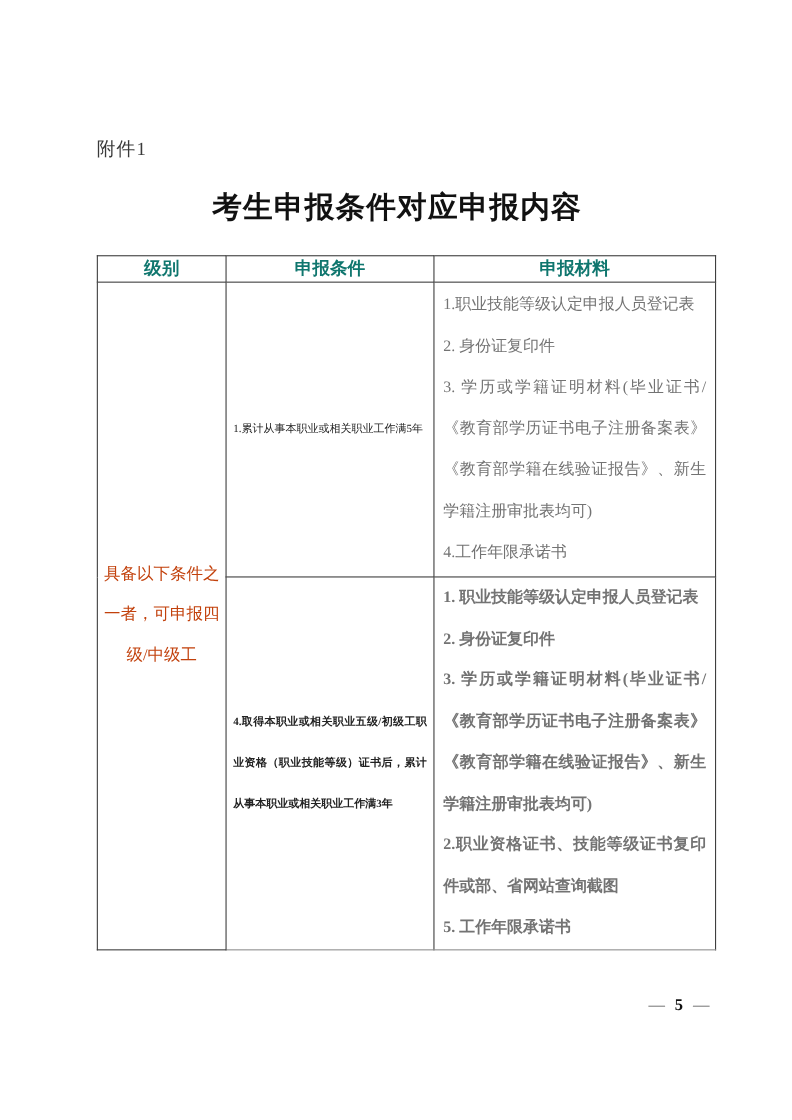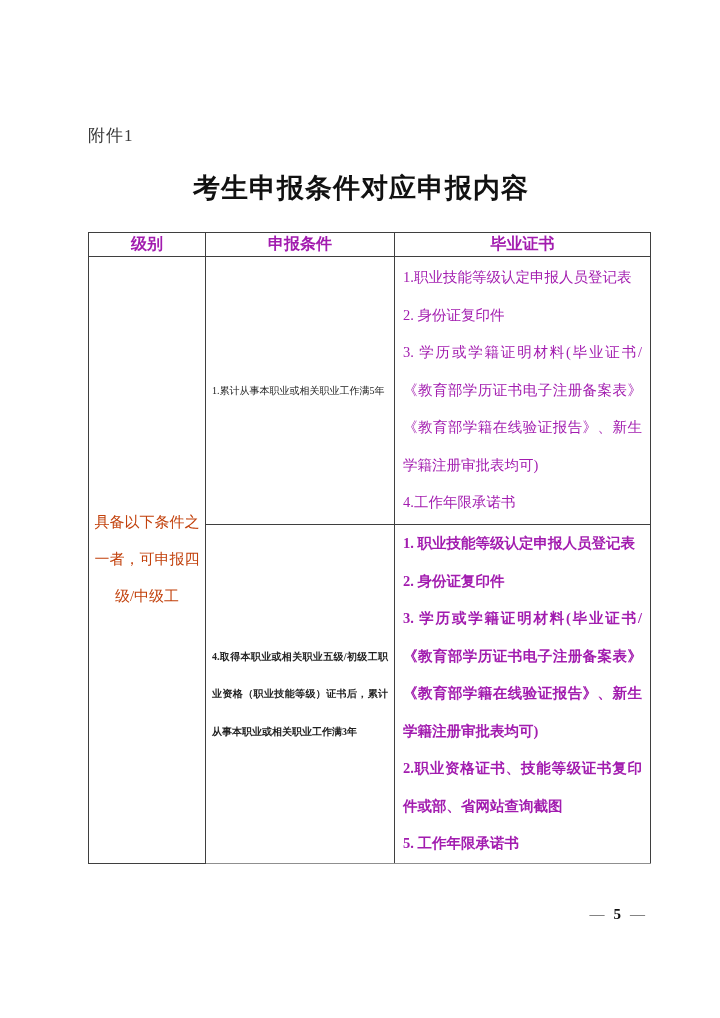--- a/index.html
+++ b/index.html
@@ -53,21 +53,21 @@
     border-bottom-color: #8f8f8f;
     font-weight: bold;
   }
   .app-table th {
     height: 18px;
     font-family: "Liberation Sans", sans-serif;
     font-size: 16px;
     font-weight: 700;
     text-align: center;
     vertical-align: middle;
-    color: #a21caf;
+    color: #0f766e;
   }
   .col-level { width: 117px; }
   .col-cond  { width: 189px; }
   .col-mat   { width: 256px; }
   .level-cell {
     text-align: center;
     vertical-align: middle;
     font-size: 15px;
     line-height: 37px;
     padding: 0 5px;
@@ -82,21 +82,21 @@
     text-justify: inter-character;
     color: #222222;
   }
   .mat-cell {
     vertical-align: middle;
     font-size: 14.5px;
     line-height: 37.5px;
     padding: 0 8px;
     text-align: justify;
     text-justify: inter-character;
-    color: #a21caf;
+    color: #737373;
   }
   .mat-cell p { margin: 0; }
   .row-1 { height: 268px; }
   .row-2 { height: 337px; }
   .page-footer {
     position: absolute;
     top: 906px;
     right: 75px;
     font-size: 15px;
     color: #111111;
@@ -117,21 +117,21 @@
   <table class="app-table">
     <colgroup>
       <col class="col-level">
       <col class="col-cond">
       <col class="col-mat">
     </colgroup>
     <thead>
       <tr>
         <th>级别</th>
         <th>申报条件</th>
-        <th>毕业证书</th>
+        <th>申报材料</th>
       </tr>
     </thead>
     <tbody>
       <tr class="row-1">
         <td class="level-cell" rowspan="2">具备以下条件之一者，可申报四级/中级工</td>
         <td class="cond-cell">1.累计从事本职业或相关职业工作满5年</td>
         <td class="mat-cell">
           <p>1.职业技能等级认定申报人员登记表</p>
           <p>2. 身份证复印件</p>
           <p>3. 学历或学籍证明材料(毕业证书/《教育部学历证书电子注册备案表》《教育部学籍在线验证报告》、新生学籍注册审批表均可)</p>

